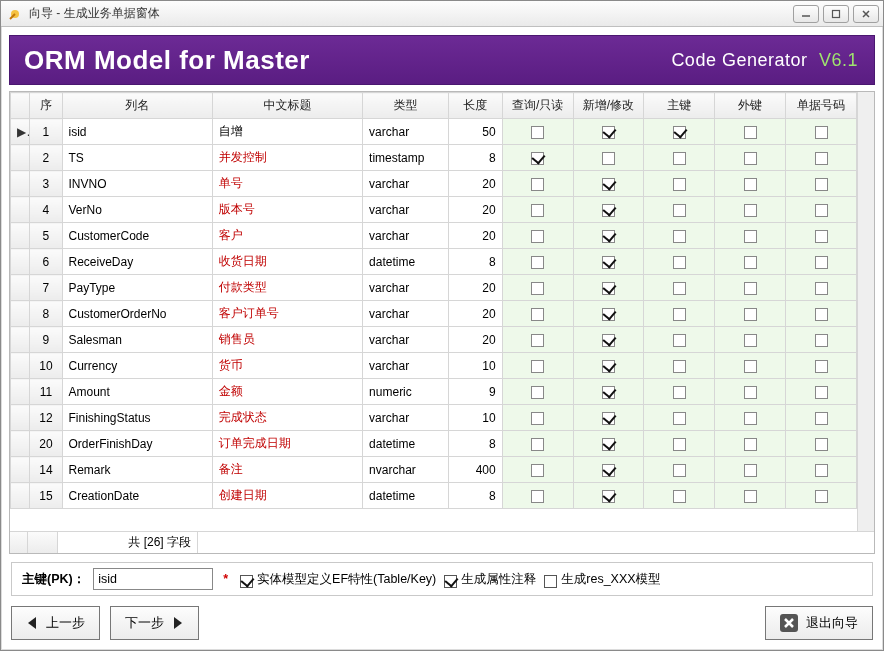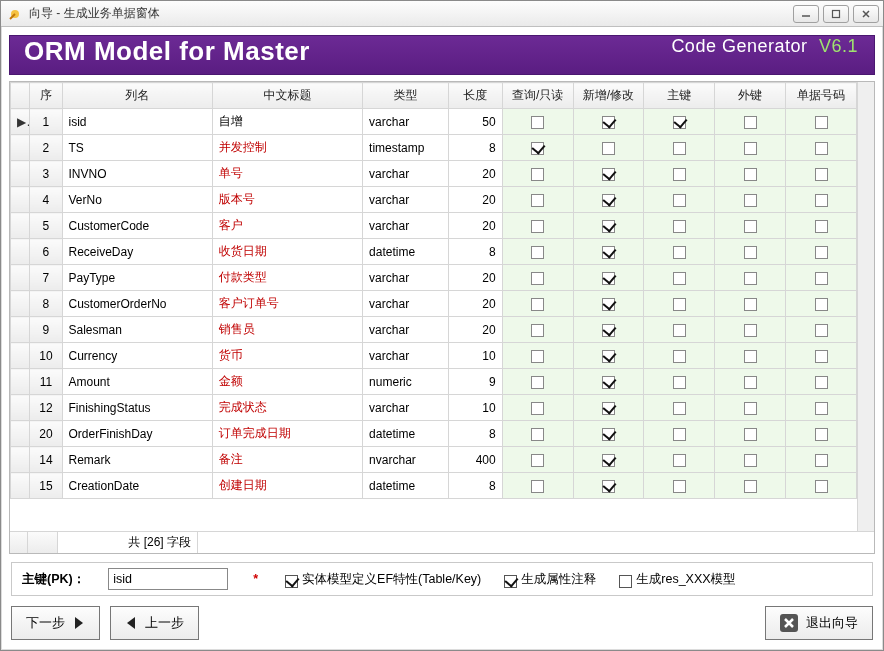--- a/index.html
+++ b/index.html
@@ -21,24 +21,24 @@
   .winbtn {
     width: 26px; height: 18px; border: 1px solid #a0a0a0; border-radius: 3px;
     background: linear-gradient(#fdfdfd,#e7e7e7); display:flex; align-items:center; justify-content:center;
     font-size: 11px; color:#555; cursor: default;
   }
   .winbtn svg { display:block; }
 
   
   .purple-header {
     margin: 8px 8px 0 8px;
-    height: 40px;
+    height: 50px;
     background: linear-gradient(#6c2a95,#5a1d82);
     border:1px solid #4a1770;
-    display:flex; align-items:flex-start; padding: 0 16px 0 14px;
+    display:flex; align-items:center; padding: 0 16px 0 14px;
     color:#fff;
   }
   .purple-header .big {
     font-size: 26px; font-weight: bold; letter-spacing: 0.5px; flex:1;
   }
   .purple-header .brand {
     font-size: 18px; letter-spacing: 0.5px; font-weight: 500;
   }
   .purple-header .brand .ver { color:#9fe36f; margin-left:6px; }
 
@@ -96,21 +96,21 @@
     border-top:1px solid #d6d6d6; height:22px; display:flex; align-items:stretch;
     font-size:12px; background:#fff;
   }
   .grid-footer .blank { width:18px; border-right:1px solid #d6d6d6; background:linear-gradient(#fbfbfb,#ececec); }
   .grid-footer .blank2 { width:30px; border-right:1px solid #d6d6d6; background:linear-gradient(#fbfbfb,#ececec); }
   .grid-footer .count { width:140px; border-right:1px solid #d6d6d6; display:flex; align-items:center; justify-content:flex-end; padding:0 6px; background:#fff; }
 
   
   .optbar {
     margin: 8px 10px 0 10px; border:1px solid #c9c9c9; height:34px;
-    display:flex; align-items:center; padding: 0 10px; gap: 23px;
+    display:flex; align-items:center; padding: 0 10px; gap: 8px;
     font-size:12.5px;
   }
   .optbar .pk-label { font-weight:bold; }
   .optbar input[type=text] {
     width:120px; height:22px; border:1px solid #888; padding:0 4px; font-size:12.5px;
   }
   .optbar .ast { color:#d00000; margin: 0 4px 0 2px; font-weight:bold; }
   .optbar label.cbx { display:flex; align-items:flex-end; gap:4px; }
   .optbar .chk2 { width:13px; height:13px; border:1px solid #555; display:inline-block; position:relative; }
   .optbar .chk2.on::after {
@@ -435,30 +435,30 @@
       <span>生成属性注释</span>
     </label>
     <label class="cbx">
       <span class="chk2"></span>
       <span>生成res_XXX模型</span>
     </label>
   </div>
 
   <div class="navbar">
     <div class="btn">
+      <svg width="12" height="14">
+          <path d="M10 1 L2 7 L10 13 Z" fill="#222"></path>
+        </svg>
+      <span>上一步</span>
+    </div>
+    <div class="btn">
       <span>下一步</span>
       <svg width="12" height="14">
           <path d="M2 1 L10 7 L2 13 Z" fill="#222"></path>
         </svg>
-    </div>
-    <div class="btn">
-      <svg width="12" height="14">
-          <path d="M10 1 L2 7 L10 13 Z" fill="#222"></path>
-        </svg>
-      <span>上一步</span>
     </div>
     <div class="spacer"></div>
     <div class="btn exit">
       <span class="xbox">
         <svg width="12" height="12">
             <path d="M2 2 L10 10 M10 2 L2 10"></path>
           </svg>
       </span>
       <span>退出向导</span>
     </div>

